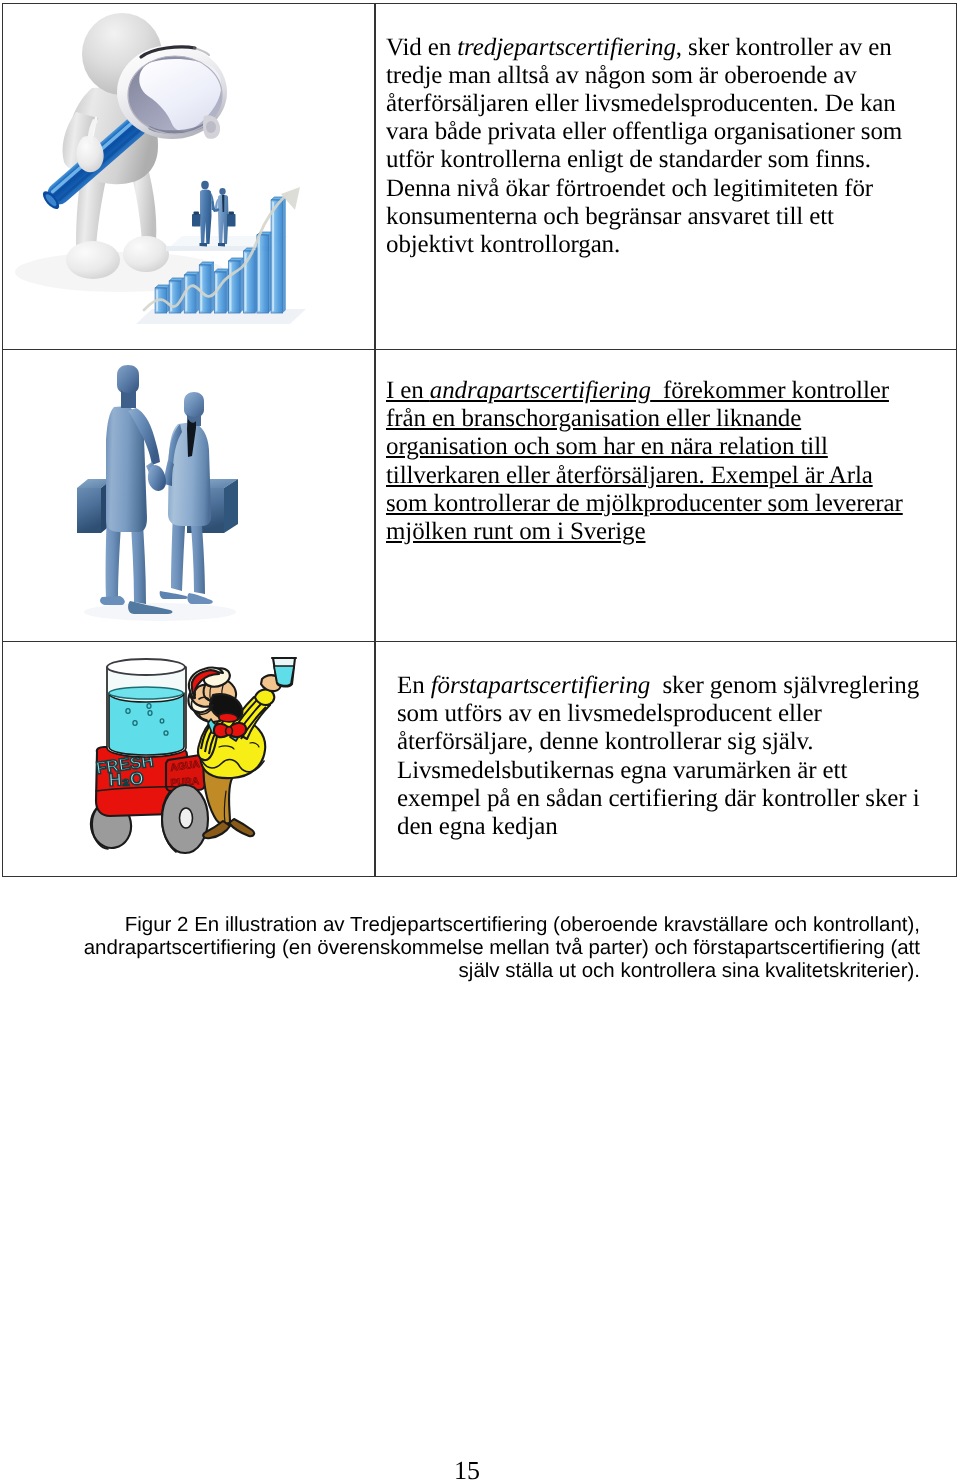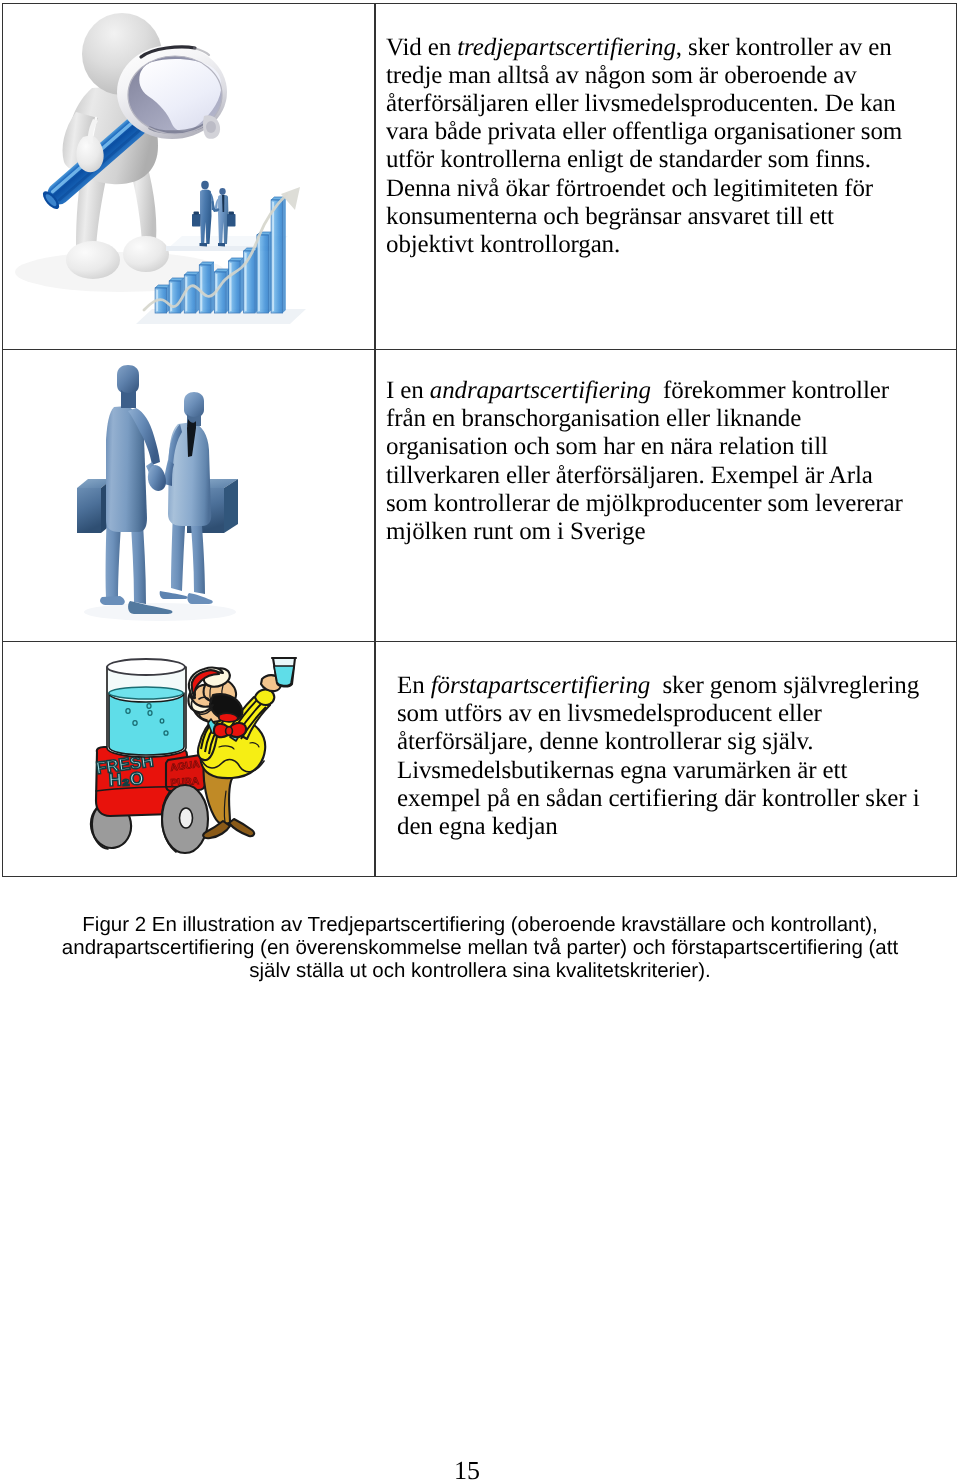--- a/index.html
+++ b/index.html
@@ -4,21 +4,21 @@
 <title>Page 15</title>
 <style>
   html,body{margin:0;padding:0;}
   body{width:960px;height:1480px;background:#fff;font-family:"Liberation Serif",serif;-webkit-font-smoothing:antialiased;text-rendering:geometricPrecision;}
   .page{position:relative;width:960px;height:1480px;overflow:hidden;background:#fff;}
   .tbl{position:absolute;left:2px;top:3px;width:955px;height:874px;box-sizing:border-box;}
   .tbl .border{position:absolute;inset:0;border:1.8px solid #333;box-sizing:border-box;}
   .hline{position:absolute;left:0;right:0;height:1.8px;background:#333;}
   .vline{position:absolute;top:0;bottom:0;width:1.8px;background:#333;}
   .cell-txt{position:absolute;font-family:"Liberation Serif",serif;font-size:25px;line-height:28.2px;letter-spacing:-0.12px;color:#000;}
-  .caption{position:absolute;font-family:"Liberation Sans",sans-serif;font-size:20.5px;line-height:23.1px;text-align:center;color:#000;}
+  .caption{position:absolute;font-family:"Liberation Sans",sans-serif;font-size:20.5px;line-height:23.1px;text-align:right;color:#000;}
   .pageno{position:absolute;font-family:"Liberation Serif",serif;font-size:26px;color:#000;}
   .img{position:absolute;}
 </style>
 </head>
 <body>
 
 <div class="page">
   <div class="tbl">
     <div class="border"></div>
     <div class="hline" style="top:345.5px"></div>
@@ -308,21 +308,21 @@
       <path d="M124 43 C124 37 129 34 134 34 C139 34 144 37 144 43 L144 52 C144 57 139 60 134 60 C129 60 124 57 124 52 Z" fill="url(#m2-head2)"></path>
       <path d="M127 56 L127 68 L141 68 L141 56 C138 60 130 60 127 56 Z" fill="#4a6b93"></path>
       <path d="M128 61 C130 65 134 66 136 63 L136 70 L132 98 L128 99 L127 70 Z" fill="#10161d"></path>
       <path d="M120 66 C113 73 109 88 108 104 C108 112 112 114 113 107 C114 93 117 82 122 74 Z" fill="url(#m2-arm)"></path>
       <path d="M108 102 C106 110 104 118 104 126 L112 128 C112 120 112 112 114 106 Z" fill="url(#m2-arm)"></path>
     </g>
 
     <path d="M92 108 C87 113 86 124 92 130 C98 136 106 132 106 124 C106 114 99 104 92 108 Z" fill="url(#m2-arm)"></path>
   </svg>
 
-  <div class="cell-txt" style="left:386px;top:377px;width:532px;">
+  <div class="cell-txt" style="left:386px;top:377px;width:532px;text-decoration:underline;">
     <span>I en </span><i>andrapartscertifiering</i><span>&nbsp; förekommer kontroller från en branschorganisation eller liknande organisation och som har en nära relation till tillverkaren eller återförsäljaren. Exempel är Arla som kontrollerar de mjölkproducenter som levererar mjölken runt om i Sverige</span>
   </div>
 
   <svg class="img" style="left:80px;top:655px;width:220px;height:205px;" viewBox="0 0 220 205">
     <defs>
       <style>
         .ln{stroke:#1a1a1a;stroke-width:2.1;stroke-linejoin:round;stroke-linecap:round;}
         .ln2{stroke:#1a1a1a;stroke-width:1.6;stroke-linejoin:round;stroke-linecap:round;}
         .lnthin{stroke:#1a1a1a;stroke-width:1.2;stroke-linejoin:round;stroke-linecap:round;}
       </style>

